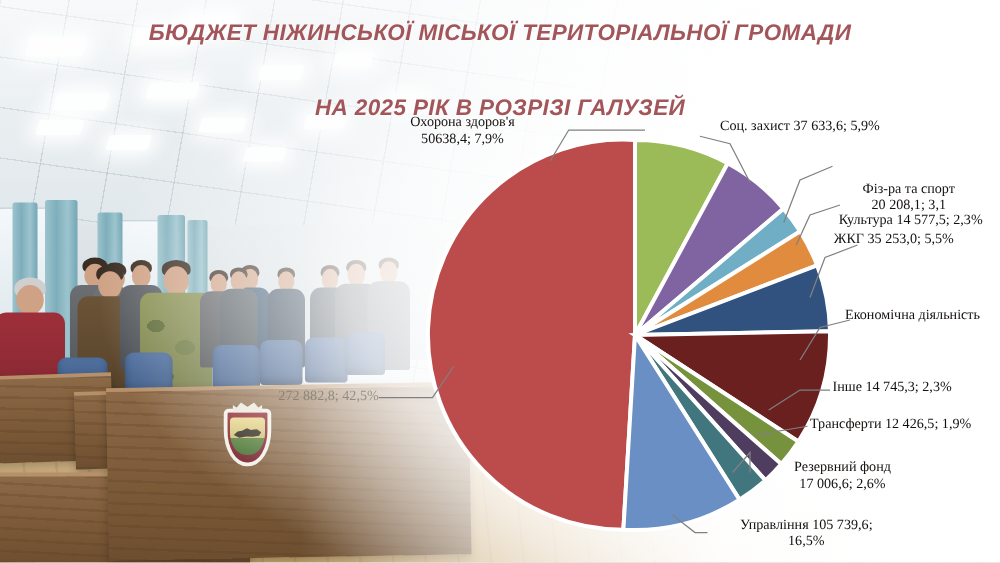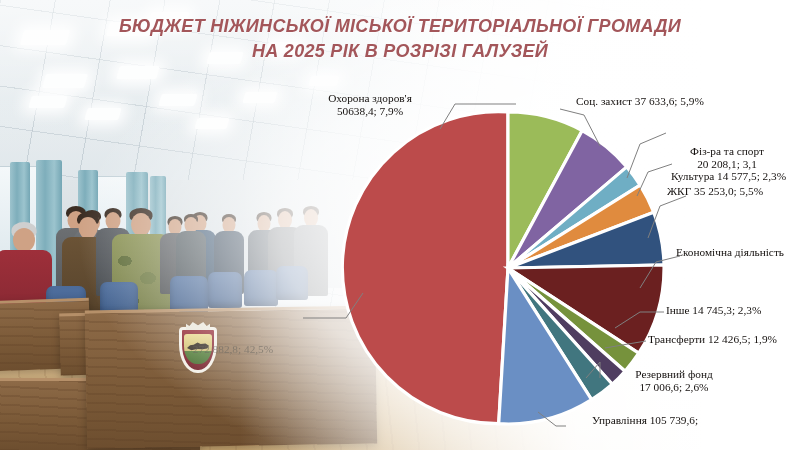--- a/index.html
+++ b/index.html
@@ -113,35 +113,35 @@
     position:absolute; left:0; right:0; top:14px;
     text-align:center;
     font-family:"Liberation Sans", sans-serif;
     font-weight:bold; font-style:italic;
     font-size:18px; line-height:25px;
     letter-spacing:.3px;
     color:#a3565a;
     text-shadow:0 1px 0 rgba(255,255,255,.55);
     z-index:8;
   }
-  .title .l2 { display:block; }
+  .title .l2 { display:block;margin-top:35px; }
 
   
   .chart-layer { position:absolute; inset:0; z-index:6; }
   .chart-layer svg { position:absolute; left:0; top:0; }
 
   .dlabel {
     position:absolute;
     font-family:"Liberation Serif", serif;
     font-size:11.3px; line-height:13.4px;
     color:#14100e; white-space:nowrap;
     z-index:7;
   }
   .dlabel.ctr { text-align:center; }
-  .dlabel.rt  { text-align:center;margin-top:32px; }
+  .dlabel.rt  { text-align:right; }
   .dlabel.faded { color:#6d6a63; opacity:.62; }
 </style>
 </head>
 <body>
 
 <div id="stage">
 
   <div class="photo">
     <div class="ceiling"></div>
     <div class="ceiling-grid"></div>
@@ -336,18 +336,19 @@
 
     <div class="dlabel" style="left:648px; top:333px;">Трансферти 12 426,5; 1,9%</div>
 
     <div class="dlabel ctr" style="left:604px; top:368px; width:140px;">
       <div>Резервний фонд</div>
       <div>17 006,6; 2,6%</div>
     </div>
 
     <div class="dlabel ctr" style="left:566px; top:414px; width:158px;">
       <div>Управління 105 739,6;</div>
+      <div>16,5%</div>
     </div>
 
     <div class="dlabel rt faded" style="left:163px; top:311px; width:140px;">272 882,8; 42,5%</div>
   </div>
 
 </div>
 
 </body></html>

